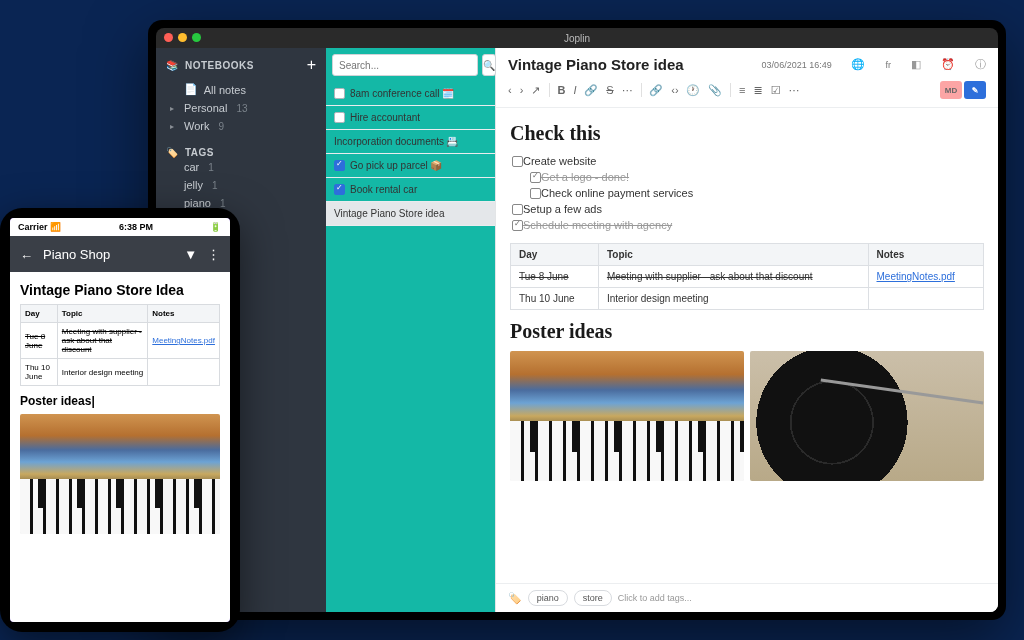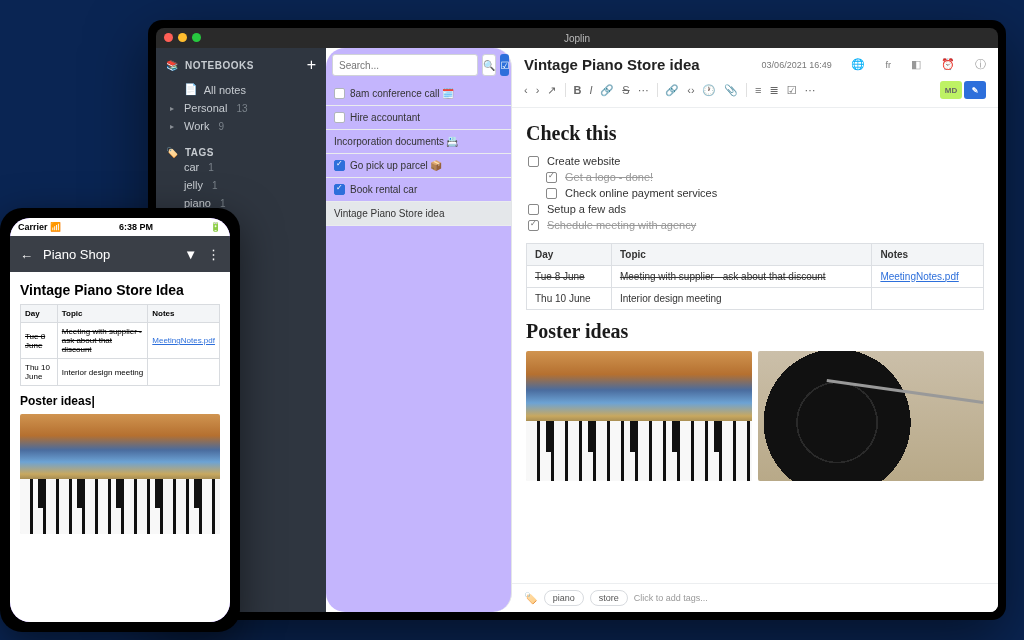--- a/index.html
+++ b/index.html
@@ -18,21 +18,21 @@
 .sidebar { width: 170px; background: #2f3640; color: #c7ccd1; padding: 8px 10px; font-size: 11px; display: flex; flex-direction: column; }
 .sb-header { display: flex; align-items: center; justify-content: space-between; margin-bottom: 6px; }
 .sb-header-title { font-weight: 700; letter-spacing: 0.5px; font-size: 10px; display: flex; align-items: center; gap: 6px; }
 .plus-btn { color: #fff; font-size: 16px; font-weight: 300; cursor: pointer; }
 .sb-item { display: flex; align-items: center; gap: 6px; padding: 3px 4px; font-size: 11px; cursor: pointer; }
 .sb-item .count { color: #7a828a; margin-left: 3px; font-size: 10px; }
 .sb-item .caret { font-size: 8px; color: #8a8f96; width: 8px; }
 .sb-section { margin-top: 12px; }
 
 
-.notelist { width: 186px; background: #c4b5fd; border-right: 1px solid #e3e5e7; display: flex; flex-direction: column; border-radius: 19px; }
+.notelist { width: 170px; background: #14b8a6; border-right: 1px solid #e3e5e7; display: flex; flex-direction: column; }
 .search-bar { display: flex; gap: 4px; padding: 6px; align-items: center; }
 .search-input { flex: 1; height: 22px; border: 1px solid #d0d3d7; border-radius: 3px; padding: 0 6px; font-size: 10px; color: #555; background: #fff; }
 .search-btn { width: 20px; height: 22px; border: 1px solid #d0d3d7; border-radius: 3px; background: #fff; display: flex; align-items: center; justify-content: center; font-size: 10px; color: #777; }
 .view-btn { width: 20px; height: 22px; border-radius: 3px; background: #2d6fdb; color: #fff; display: flex; align-items: center; justify-content: center; font-size: 10px; }
 .nl-item { padding: 6px 8px; font-size: 10px; color: #333; border-bottom: 1px solid #eaecee; display: flex; align-items: center; gap: 5px; cursor: pointer; }
 .nl-item.selected { background: #e4e7ea; }
 .chk { width: 11px; height: 11px; border: 1px solid #b0b5bb; border-radius: 2px; background: #fff; flex-shrink: 0; }
 .chk.checked { background: #2d6fdb; border-color: #2d6fdb; position: relative; }
 .chk.checked::after { content: "✓"; color: #fff; font-size: 8px; position: absolute; left: 1px; top: -2px; }
 
@@ -40,27 +40,27 @@
 .editor { flex: 1; display: flex; flex-direction: column; background: #fff; min-width: 0; }
 .editor-header { padding: 8px 12px 4px; display: flex; align-items: center; justify-content: space-between; }
 .note-title { font-size: 15px; font-weight: 700; color: #222; }
 .header-meta { display: flex; align-items: center; gap: 20px; font-size: 9px; color: #777; }
 .meta-icon { font-size: 11px; color: #999; }
 .toolbar { padding: 4px 12px 8px; display: flex; align-items: center; gap: 8px; border-bottom: 1px solid #eceef0; }
 .tb-icon { font-size: 11px; color: #666; cursor: pointer; }
 .tb-sep { width: 1px; height: 14px; background: #e0e0e0; }
 .mode-btns { margin-left: auto; display: flex; gap: 2px; }
 .mode-btn { width: 22px; height: 18px; border-radius: 3px; font-size: 8px; font-weight: 700; display: flex; align-items: center; justify-content: center; }
-.mode-btn.md { background: #bef264; color: #666; }
+.mode-btn.md { background: #fca5a5; color: #666; }
 .mode-btn.ed { background: #2d6fdb; color: #fff; }
 
 .content { flex: 1; padding: 10px 14px; overflow: auto; font-size: 11px; color: #333; }
 .content h2 { font-size: 20px; font-weight: 700; margin: 4px 0 8px; color: #1a1a1a; font-family: Liberation Serif, serif; }
 .tasklist { list-style: none; margin: 0 0 10px 2px; }
-.tasklist li { display: flex; align-items: center; gap: 8px; padding: 2px 0; font-size: 11px; }
+.tasklist li { display: flex; align-items: center; gap: 0; padding: 2px 0; font-size: 11px; }
 .tasklist li.sub { margin-left: 18px; }
 .tasklist li.done { color: #999; }
 .tasklist li.done .tx { text-decoration: line-through; }
 .chk2 { width: 11px; height: 11px; border: 1.2px solid #888; border-radius: 2px; flex-shrink: 0; position: relative; }
 .chk2.checked::after { content: "✓"; font-size: 8px; position: absolute; left: 1px; top: -2px; color: #666; }
 
 table.meet { width: 100%; border-collapse: collapse; font-size: 10px; margin-bottom: 10px; }
 table.meet th, table.meet td { border: 1px solid #dcdfe3; padding: 5px 8px; text-align: left; }
 table.meet th { background: #f3f5f7; font-weight: 600; }
 .strike { text-decoration: line-through; }
@@ -73,21 +73,21 @@
 .poster.piano::before { content:""; position:absolute; bottom:22%; left:0; right:0; height:24%; background: repeating-linear-gradient(90deg, transparent 0 14px, transparent 14px 20px, #111 20px 28px, transparent 28px 42px); z-index:2;}
 .poster.record { flex: 1; background: radial-gradient(circle at 35% 55%, #111 0 24%, #2a2a2a 24% 25%, #111 25% 45%, transparent 45%), linear-gradient(180deg, #cbbfa9 0%, #b8a988 100%); position: relative; }
 .poster.record::after { content:""; position:absolute; right:0; top:30%; width:70%; height:3px; background:#999; transform:rotate(8deg); }
 
 .tag-bar { padding: 6px 12px; border-top: 1px solid #eceef0; display: flex; align-items: center; gap: 6px; font-size: 9px; }
 .tag-pill { padding: 2px 8px; border: 1px solid #d8dbdf; border-radius: 9px; color: #555; }
 .tag-add { color: #999; }
 
 
 .phone { position: absolute; left: 0px; top: 208px; width: 240px; height: 424px; background: #000; border-radius: 22px; padding: 10px; box-shadow: 0 12px 40px rgba(0,0,0,0.5); z-index: 5; }
-.phone-screen { width: 100%; height: 100%; border-radius: 20px; overflow: hidden; background: #8b5cf6; display: flex; flex-direction: column; }
+.phone-screen { width: 100%; height: 100%; border-radius: 4px; overflow: hidden; background: #8b5cf6; display: flex; flex-direction: column; }
 .ios-status { height: 18px; background: #fff; display: flex; align-items: center; justify-content: space-between; padding: 0 8px; font-size: 9px; font-weight: 600; }
 .ph-header { height: 36px; background: #3a3f47; color: #fff; display: flex; align-items: center; padding: 0 10px; gap: 10px; font-size: 13px; }
 .ph-header .spacer { flex: 1; }
 .ph-content { flex: 1; padding: 10px; overflow: auto; font-size: 10px; background: #fff; }
 .ph-content h2 { font-size: 14px; margin-bottom: 6px; }
 .ph-content h3 { font-size: 12px; font-weight: 700; margin: 8px 0 4px; }
 table.phmeet { width: 100%; border-collapse: collapse; font-size: 8px; }
 table.phmeet th, table.phmeet td { border: 1px solid #d8dbdf; padding: 4px; text-align: left; }
 table.phmeet th { background: #f3f5f7; font-weight: 700; }
 .ph-poster { margin-top: 6px; height: 120px; background: linear-gradient(180deg, #d09450 0%, #b57030 18%, #4a6c9e 30%, #6da3d4 40%, #c8a860 50%, #1a1a1a 72%, #f5f5f5 73%, #111 76%, #f5f5f5 78%, #111 81%, #f5f5f5 100%); position: relative; overflow: hidden; border-radius: 2px; }

